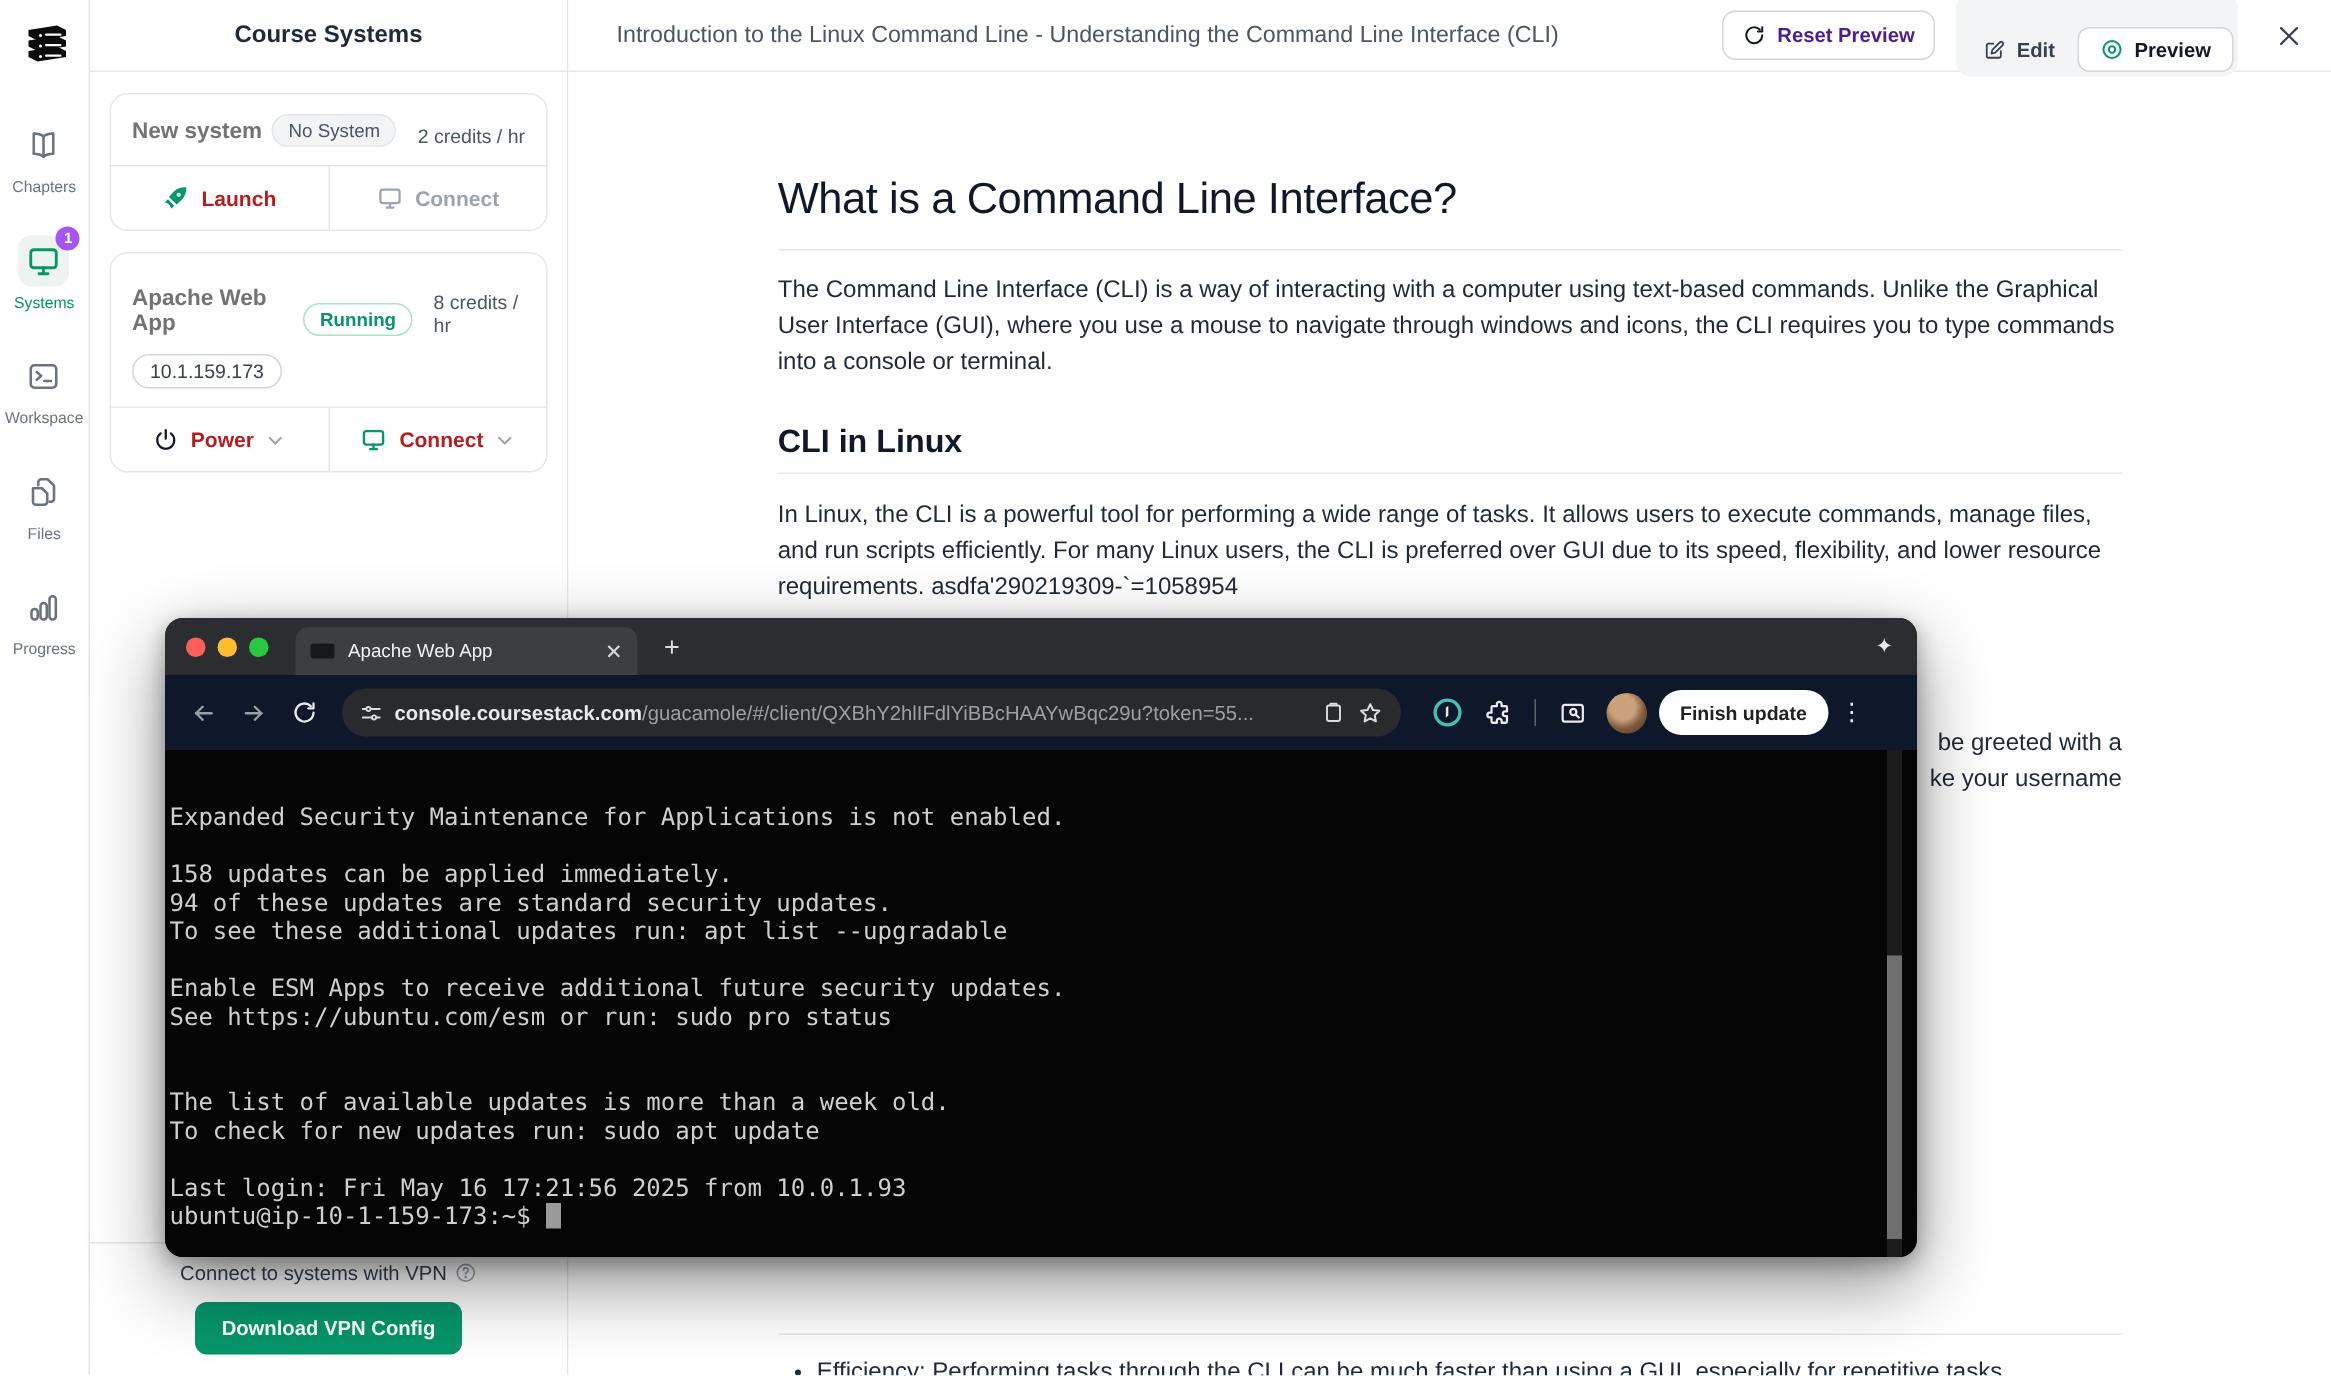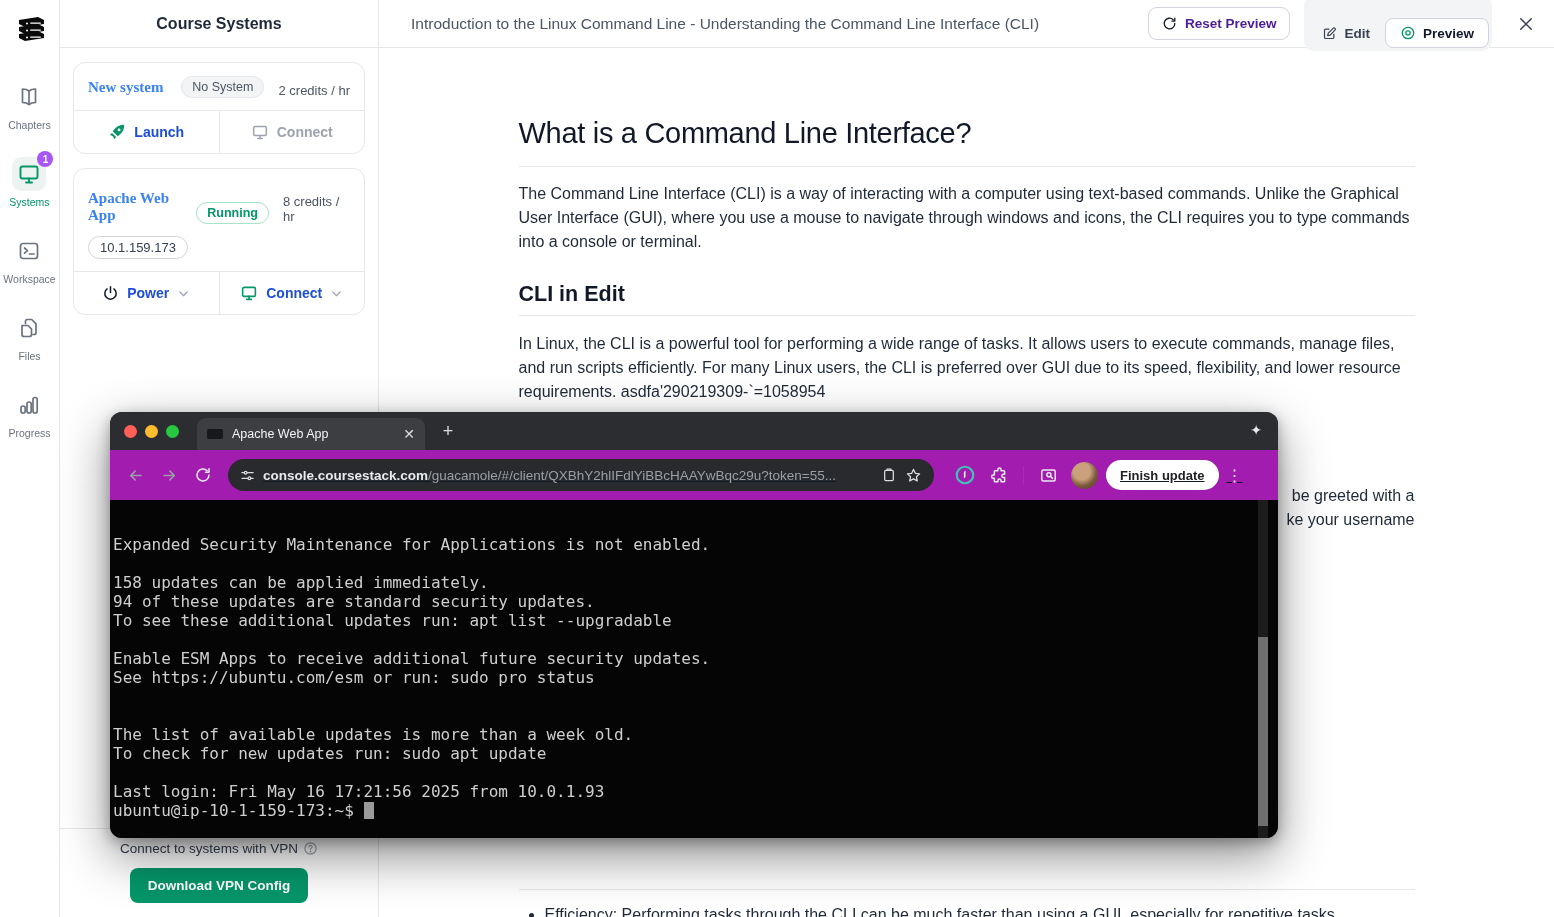--- a/index.html
+++ b/index.html
@@ -19,31 +19,31 @@
 
   
   .panel { position:absolute; left:60px; top:0; width:319px; height:100%; background:#fff; border-right:1px solid #e5e7eb; display:flex; flex-direction:column; }
   .panel-header { height:48px; border-bottom:1px solid #e5e7eb; display:flex; align-items:center; justify-content:center; font-size:16px; font-weight:700; color:#1f2937; flex:0 0 auto; }
   .panel-body { flex:1 1 auto; padding:14px 13px; overflow:hidden; }
   .credits-row { display:flex; align-items:center; justify-content:space-between; margin-bottom:14px; }
   .credits-text { font-size:14px; font-weight:700; color:#111827; }
   .buy-more { background:#9ca3af; color:#fff; border:none; font-size:13px; font-weight:700; padding:9px 14px; border-radius:8px; cursor:pointer; font-family:inherit; }
   .sys-card { border:1px solid #e5e7eb; border-radius:12px; margin-bottom:14px; background:#fff; }
   .sys-card-top { padding:13px 14px 12px; display:flex; justify-content:space-between; }
-  .sys-name { font-size:15px; font-weight:700; color:#3b82f6; align-self:center;font-family:Liberation Serif, serif; }
+  .sys-name { font-size:15px; font-weight:700; color:#737373; align-self:center; }
   .sys-name.tall { align-self:flex-start; margin-top:8px; }
   .sys-meta { display:flex; flex-direction:row; align-items:flex-end; gap:14px; }
   .pill { display:inline-block; font-size:12.5px; padding:3px 10px; border-radius:999px; }
   .pill.no-system { background:#f3f4f6; color:#4b5563; border:1px solid #e5e7eb; }
   .pill.running { background:#fff; color:#059669; border:1px solid #a7e3c9; font-weight:600; }
   .credits-hr { font-size:13px; color:#4b5563; }
   .ip-row { padding:0 14px 12px; }
   .pill.ip { border:1px solid #d1d5db; color:#374151; background:#fff; font-size:13px; padding:3px 11px; }
   .card-actions { display:flex; border-top:1px solid #e5e7eb; }
-  .card-action { flex:1; display:flex; align-items:center; justify-content:center; gap:8px; padding:12px 4px; font-size:14px; font-weight:700; color:#1d4ed8; cursor:pointer; background:none; border:none; font-family:inherit; }
+  .card-action { flex:1; display:flex; align-items:center; justify-content:center; gap:8px; padding:12px 4px; font-size:14px; font-weight:700; color:#b91c1c; cursor:pointer; background:none; border:none; font-family:inherit; }
   .card-action + .card-action { border-left:1px solid #e5e7eb; }
   .card-action.disabled { color:#9ca3af; cursor:default; }
   .chev { color:#9ca3af; }
   .panel-footer { flex:0 0 auto; border-top:1px solid #e5e7eb; padding:12px 10px 14px; text-align:center; }
   .vpn-line { font-size:13.5px; color:#374151; display:flex; align-items:center; justify-content:center; gap:5px; }
   .vpn-btn { margin-top:12px; background:#059669; color:#fff; border:none; font-size:13.5px; font-weight:700; padding:10px 18px; border-radius:8px; cursor:pointer; font-family:inherit; }
 
   
   .main { position:absolute; left:379px; top:0; right:0; height:100%; background:#fff; }
   .main-header { height:48px; border-bottom:1px solid #e5e7eb; display:flex; align-items:center; padding:0 14px 0 32px; }
@@ -75,21 +75,21 @@
   .titlebar { height:38px; background:#2b2d30; display:flex; align-items:center; position:relative; }
   .lights { display:flex; gap:8px; margin-left:14px; }
   .light { width:13px; height:13px; border-radius:50%; }
   .light.red { background:#ff5f57; } .light.yellow { background:#febc2e; } .light.green { background:#28c840; }
   .tab { margin-left:18px; align-self:flex-end; height:32px; width:228px; background:#3c3e42; border-radius:9px 9px 0 0; display:flex; align-items:center; padding:0 10px; gap:9px; }
   .tab-fav { width:16px; height:10px; background:#17181a; border-radius:2px; }
   .tab-title { font-size:12.5px; color:#f1f3f4; flex:1; white-space:nowrap; overflow:hidden; }
   .tab-close { color:#dadce0; font-size:14px; cursor:pointer; }
   .newtab { margin-left:10px; color:#dadce0; font-size:18px; width:26px; height:26px; display:flex; align-items:center; justify-content:center; border-radius:50%; cursor:pointer; }
   .sparkle { position:absolute; right:16px; top:10px; color:#e8eaed; font-size:14px; }
-  .toolbar { height:50px; background:#a21caf; display:flex; align-items:center; padding:0 10px; gap:4px;text-decoration:underline; }
+  .toolbar { height:50px; background:#0f172a; display:flex; align-items:center; padding:0 10px; gap:4px; }
   .nav-ic { width:30px; height:30px; display:flex; align-items:center; justify-content:center; color:#9aa0a6; cursor:pointer; }
   .nav-ic.lit { color:#e8eaed; }
   .omnibox { height:32px; background:#282a2d; border-radius:16px; display:flex; align-items:center; padding:0 12px; gap:8px; width:706px; margin-left:6px; }
   .omni-url { font-size:13.5px; white-space:nowrap; overflow:hidden; flex:1; }
   .omni-url .host { color:#e8eaed; font-weight:600; }
   .omni-url .path { color:#9aa0a6; }
   .omni-ic { color:#dadce0; display:flex; align-items:center; cursor:pointer; }
   .tb-sep { width:1px; height:18px; background:#5f6368; margin:0 5px; }
   .avatar { width:27px; height:27px; border-radius:50%; background:radial-gradient(circle at 40% 35%, #c9a27d 0 35%, #7d5a3c 60%, #4e3a28 100%); margin:0 4px; cursor:pointer; }
   .finish-update { background:#fff; color:#202124; border:none; border-radius:15px; height:30px; padding:0 14px; font-size:13px; font-weight:600; font-family:inherit; cursor:pointer; }
@@ -311,21 +311,21 @@
               <path d="M5 5l14 14M19 5L5 19"></path>
             </svg>
         </span>
       </div>
     </div>
 
     <div class="content">
       <h1>What is a Command Line Interface?</h1>
       <hr class="hr1">
       <p>The Command Line Interface (CLI) is a way of interacting with a computer using text-based commands. Unlike the Graphical User Interface (GUI), where you use a mouse to navigate through windows and icons, the CLI requires you to type commands into a console or terminal.</p>
-      <h2 class="h2a">CLI in Edit</h2>
+      <h2 class="h2a">CLI in Linux</h2>
       <hr class="hr2">
       <p>In Linux, the CLI is a powerful tool for performing a wide range of tasks. It allows users to execute commands, manage files, and run scripts efficiently. For many Linux users, the CLI is preferred over GUI due to its speed, flexibility, and lower resource requirements. asdfa'290219309-`=1058954</p>
       <h2 class="h2b">Understanding the Linux Terminal</h2>
       <div class="frag">
         <div>be greeted with a</div>
         <div>ke your username</div>
       </div>
       <hr class="hr4">
       <ul class="benefits">
         <li>Efficiency: Performing tasks through the CLI can be much faster than using a GUI, especially for repetitive tasks.</li>

